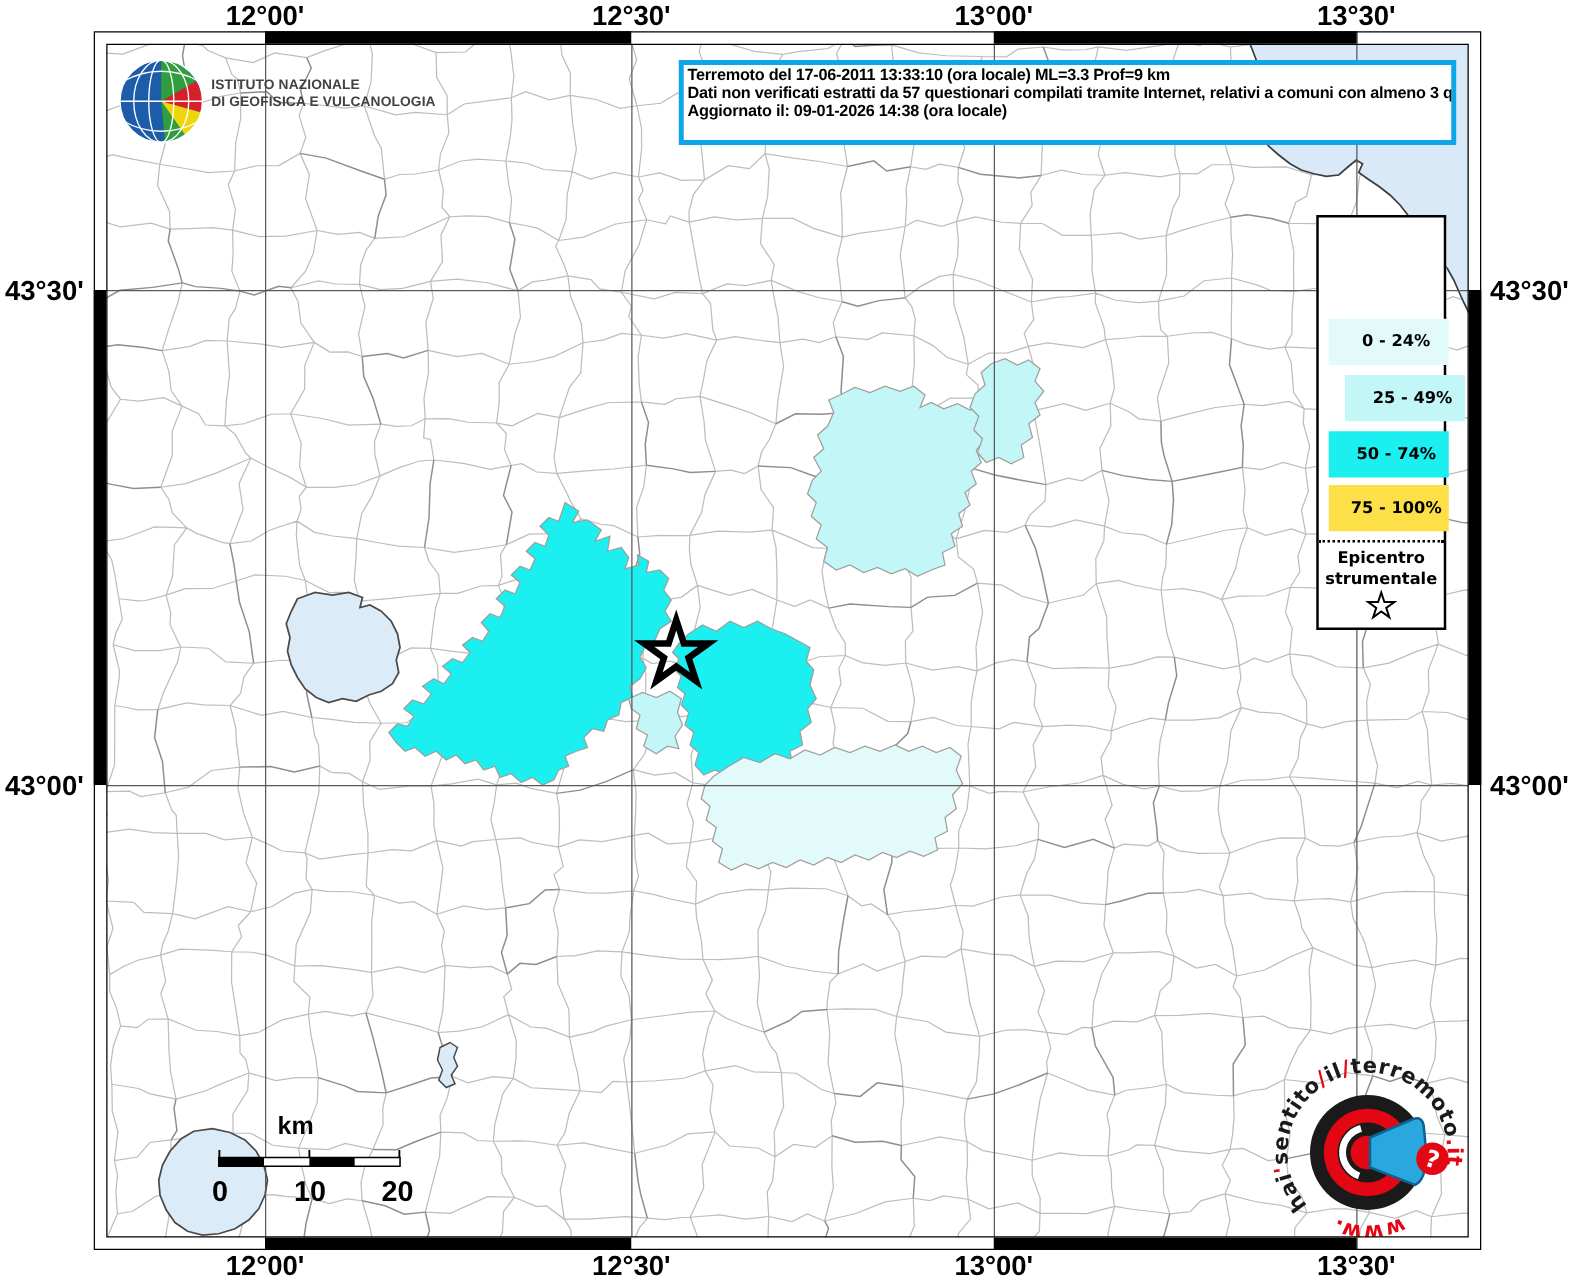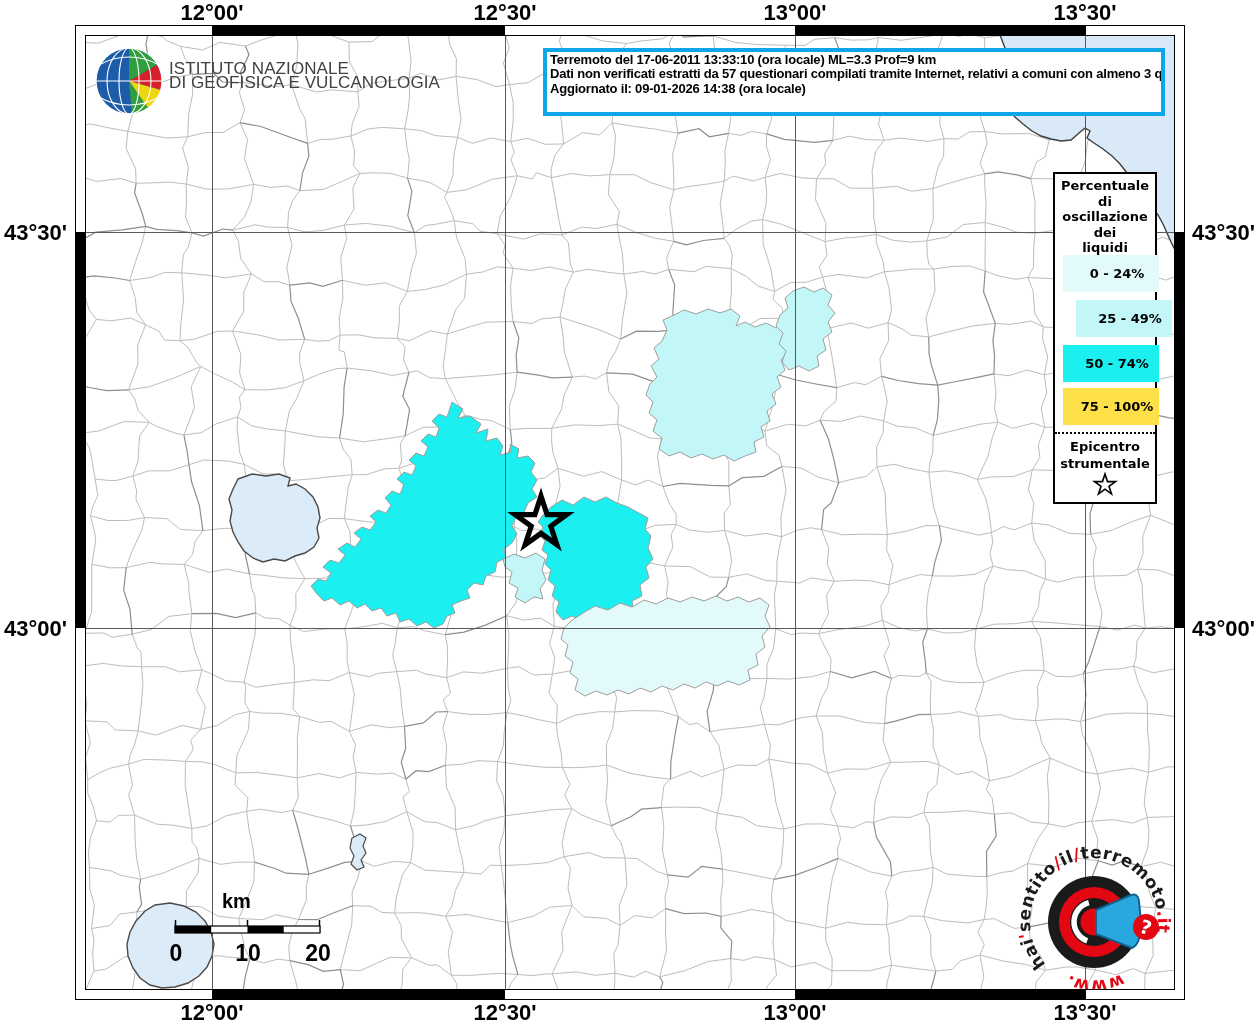--- a/index.html
+++ b/index.html
@@ -15,21 +15,21 @@
   .legend{left:1053px;top:172px;width:100px;height:328px;background:#fff;border:2px solid #000;
           font-family:"DejaVu Sans","Liberation Sans",sans-serif;font-weight:bold;
           font-size:13px;text-align:center;}
   .legend .tl{line-height:15.5px;}
   .legend .ttl{position:absolute;top:4px;left:0;width:100%;}
   .swatch{position:absolute;left:8px;width:84px;height:37px;display:flex;align-items:center;
           justify-content:center;font-size:13px;padding-left:12px;}
   .dashsep{position:absolute;left:0;top:258px;width:100%;border-top:2px dotted #000;}
   .epilab{position:absolute;left:0;width:100%;line-height:17px;}
   .legstar{position:absolute;left:37px;top:298px;}
-  .ingvtext{left:169px;top:62px;font-size:17px;font-weight:normal;color:#414042;
+  .ingvtext{left:169px;top:62px;font-size:11px;font-weight:bold;color:#414042;
             line-height:13.5px;letter-spacing:0.1px;white-space:nowrap;}
   .kmlab{left:222px;top:890px;font-size:20px;}
   .sclab{font-size:23px;transform:translateX(-50%);top:940px;}
 </style>
 </head>
 <body>
 
 <div id="stage">
 
   <svg id="mapsvg" width="1256" height="1024" viewBox="0 0 1256 1024">
@@ -157,27 +157,20 @@
     <div>DI GEOFISICA E VULCANOLOGIA</div>
   </div>
 
   <div class="abs titlebox">
     <div>Terremoto del 17-06-2011 13:33:10 (ora locale) ML=3.3 Prof=9 km</div>
     <div>Dati non verificati estratti da 57 questionari compilati tramite Internet, relativi a comuni con almeno 3 questionari.</div>
     <div>Aggiornato il: 09-01-2026 14:38 (ora locale)</div>
   </div>
 
   <div class="abs legend">
-    <div class="ttl">
-      <div class="tl">Percentuale</div>
-      <div class="tl">di</div>
-      <div class="tl">oscillazione</div>
-      <div class="tl">dei</div>
-      <div class="tl">liquidi</div>
-    </div>
     <div class="swatch" style="top: 81px; background: rgb(227, 250, 250);">0 - 24%</div>
     <div class="swatch" style="top: 126px; background: rgb(195, 247, 247); margin-left: 13px;">25 - 49%</div>
     <div class="swatch" style="top: 171px; background: rgb(28, 239, 239);">50 - 74%</div>
     <div class="swatch" style="top: 214px; background: #fde047;">75 - 100%</div>
     <div class="dashsep"></div>
     <div class="epilab" style="top:264px">Epicentro</div>
     <div class="epilab" style="top:281px">strumentale</div>
     <svg class="legstar" width="26" height="24" viewBox="0 0 26 24">
       <polygon points="13,2 15.5,9.6 23.5,9.6 17,14.3 19.5,21.9 13,17.2 6.5,21.9 9,14.3 2.5,9.6 10.5,9.6" fill="#fff" stroke="#000" stroke-width="1.6" stroke-linejoin="miter"></polygon>
     </svg>

